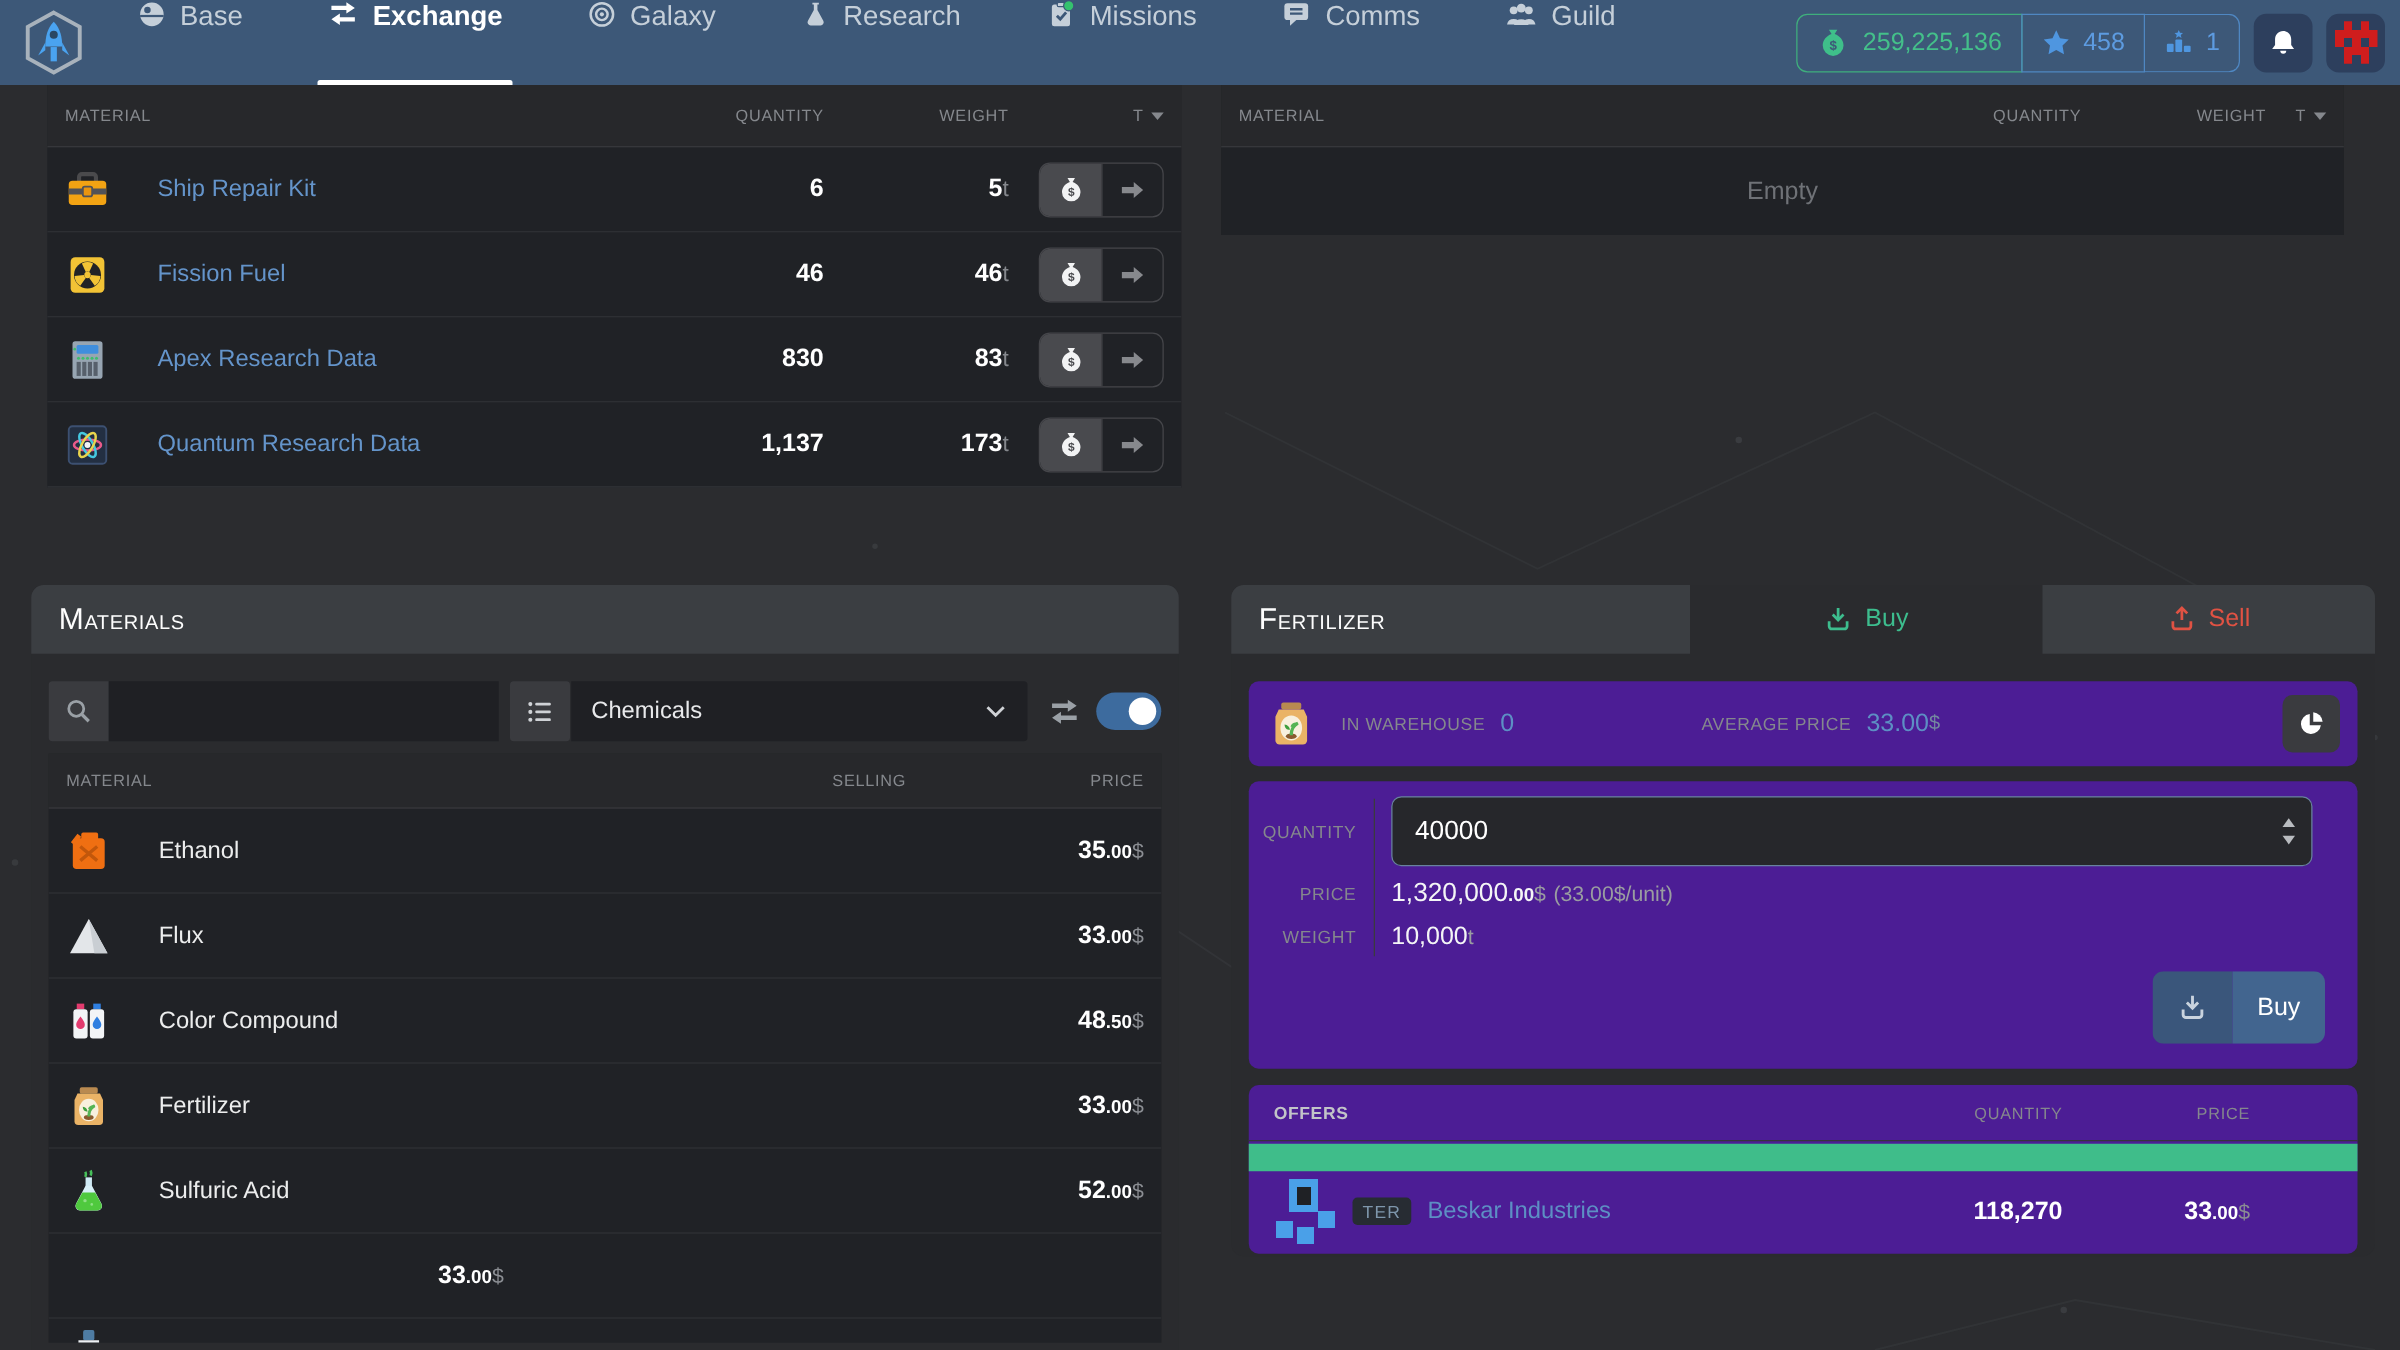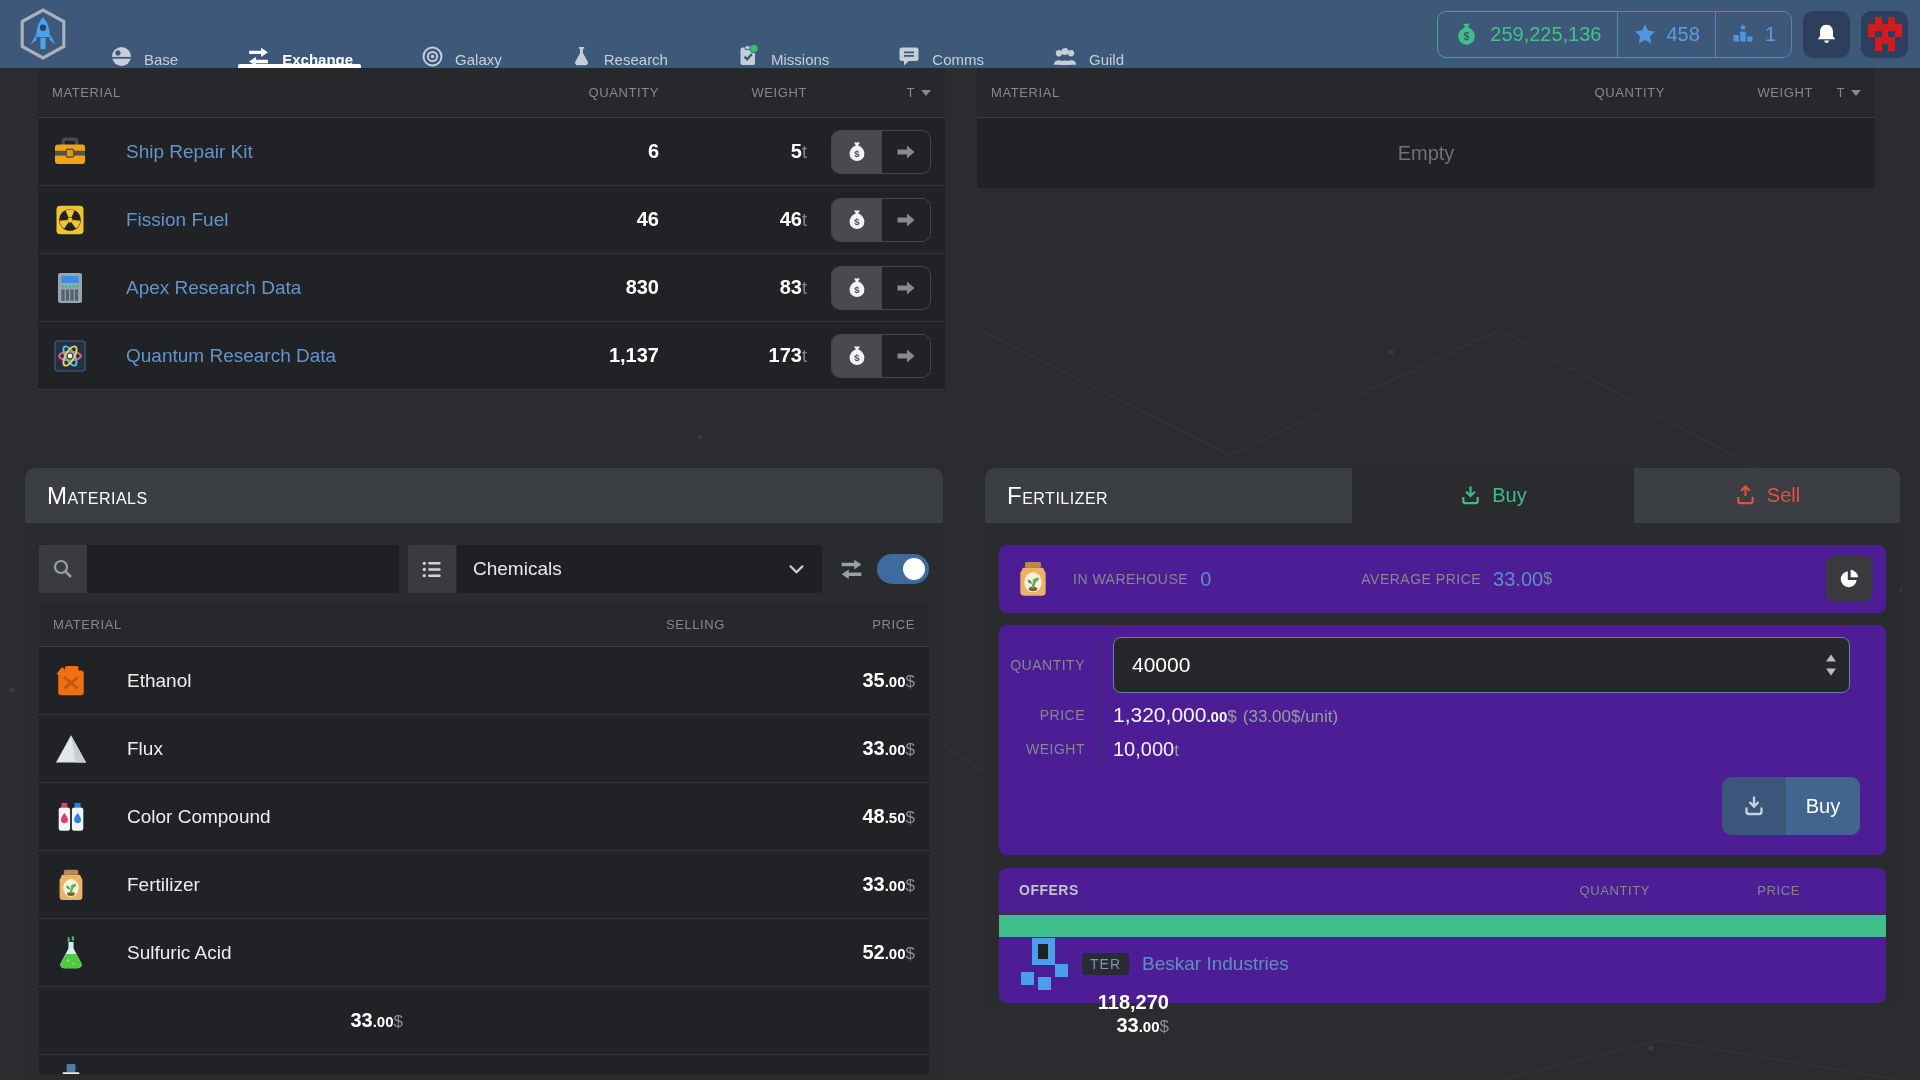--- a/index.html
+++ b/index.html
@@ -17,22 +17,22 @@
 
   
   .nav {
     position:absolute; top:0; left:0; right:0; height:68px;
     background:#3d5878; display:flex; align-items:stretch;
     padding:0 12px; z-index:5;
   }
   .logo { display:flex; align-items:center; padding:0 6px; cursor:pointer; }
   .nav-tabs { display:flex; align-items:stretch; margin-left:28px; }
   .nav-tab {
-    position:relative; display:flex; align-items:flex-end; gap:11px;
-    padding:0 8px; margin-right:52px; color:#c5cfd9; font-size:15px; cursor:pointer;
+    position:relative; display:flex; align-items:flex-start; gap:11px;
+    padding:0 8px; margin-right:52px; color:#c5cfd9; font-size:22px; cursor:pointer;
     white-space:nowrap;
   }
   .nav-tab.active { color:#ffffff; font-weight:bold; }
   .nav-tab.active::after {
     content:""; position:absolute; left:0; right:0; bottom:0; height:4px;
     background:#ffffff; border-radius:2px 2px 0 0;
   }
   .nav-right { margin-left:auto; display:flex; align-items:center; gap:11px; }
   .stat-group { display:flex; height:47px; font-size:20px; cursor:pointer; }
   .stat-seg { display:flex; align-items:center; gap:10px; padding:0 15px; }
@@ -139,21 +139,21 @@
   .buy-btn { display:flex; height:58px; border-radius:9px; overflow:hidden; cursor:pointer; }
   .buy-btn-icon { width:64px; background:#3a567b; display:flex; align-items:center; justify-content:center; }
   .buy-btn-label { width:74px; background:#42658f; display:flex; align-items:center; justify-content:center; font-size:20px; color:#fff; }
 
   .offers-card { margin-top:13px; padding-bottom:2px; }
   .offers-head { display:flex; align-items:center; height:45px; padding:0 20px; border-bottom:1px solid #35363a; }
   .offers-title { flex:1; font-weight:bold; font-size:14px; color:#c2c4c8; letter-spacing:.5px; text-transform:uppercase; }
   .oh-col { width:150px; text-align:right; color:#85888d; font-size:13px; text-transform:uppercase; letter-spacing:.6px; }
   .oh-spacer { width:66px; }
   .offer-bar { height:22px; background:#3fbd8a; margin-top:2px; }
-  .offer-row { display:flex; height:64px; padding:0 20px; cursor:pointer;flex-direction:column; }
+  .offer-row { display:flex; align-items:center; height:64px; padding:0 20px; cursor:pointer; }
   .offer-seller { flex:1; display:flex; align-items:center; gap:13px; }
   .guild-tag { background:#272c33; color:#7e96ac; font-size:14px; padding:3px 8px; border-radius:4px; letter-spacing:1px; }
   .seller-name { color:#5d8fc4; font-size:19px; }
   .offer-qty { width:150px; text-align:right; font-size:20px; font-weight:bold; color:#fff; }
   .offer-price { width:150px; text-align:right; white-space:nowrap; }
 </style>
 </head>
 <body>
 
 <svg class="bg-decor" width="1920" height="1080">

